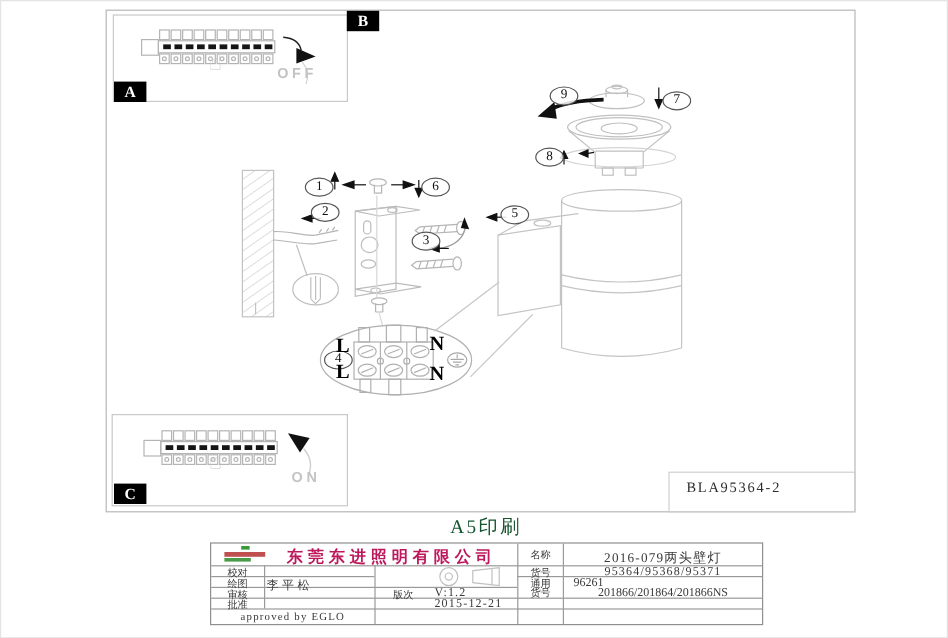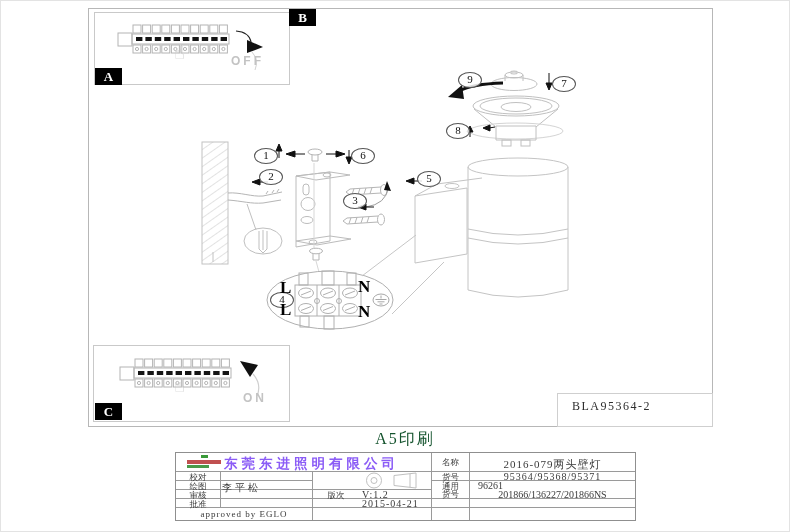--- a/index.html
+++ b/index.html
@@ -19,21 +19,21 @@
   .term-letter{font:bold 17px "Liberation Serif",serif;color:#000;line-height:17px;}
   .ghost-text{color:#c3c3c3;font:bold 12px "Liberation Sans",sans-serif;letter-spacing:3px;}
   .hand{color:#c6c6c6;font-size:18px;line-height:18px;font-family:"DejaVu Sans",sans-serif;}
   .dwg-num{font:12px "Liberation Serif",serif;letter-spacing:1.5px;color:#2d2d2d;}
   .print-title{font:16px "Liberation Serif",serif;letter-spacing:2px;color:#14532d;text-align:center;}
   
   .tb-line{background:#9a9a9a;}
   .tb-text{color:#3a3a3a;font-family:"Liberation Serif","DejaVu Serif",serif;}
   .lbl{font-size:8.5px;line-height:9px;text-align:center;}
   .val{font-size:10px;line-height:10px;}
-  .company{font-weight:bold;font-size:13.5px;letter-spacing:4px;color:#8b5cf6;}
+  .company{font-weight:bold;font-size:13.5px;letter-spacing:4px;text-align:center;color:#be185d;}
   svg{display:block;}
 </style>
 </head>
 <body>
 
 <div class="page">
 
   <div class="abs frame"></div>
 
   <div class="abs detail-box" style="left:94px;top:12px;width:194px;height:71px;"></div>
@@ -318,27 +318,27 @@
     <svg class="abs" style="left:160px;top:19px;" width="92" height="17" viewBox="0 0 92 17">
       <circle cx="38" cy="8.5" r="7.5" stroke="#c0c0c0" fill="none"></circle>
       <circle cx="38" cy="8.5" r="3" stroke="#c0c0c0" fill="none"></circle>
       <polygon points="58,3.5 80,1 80,16 58,13.5" stroke="#c0c0c0" fill="none"></polygon>
       <line x1="74" y1="1.7" x2="74" y2="15.3" stroke="#c0c0c0"></line>
     </svg>
 
     <div class="abs tb-text lbl" style="left:140px;top:37.5px;width:40px;">版次</div>
     <div class="abs tb-text val" style="left:186px;top:37px;width:68px;letter-spacing:1px;">V:1.2</div>
     <div class="abs tb-text lbl" style="left:136px;top:46.5px;width:40px;margin-top:36px;">日期</div>
-    <div class="abs tb-text val" style="left:186px;top:46px;width:68px;letter-spacing:1px;">2015-04-21</div>
+    <div class="abs tb-text val" style="left:186px;top:46px;width:68px;letter-spacing:1px;">2015-12-21</div>
 
     <div class="abs tb-text lbl" style="left:256px;top:5px;width:37px;">名称</div>
     <div class="abs tb-text" style="left:295px;top:4px;width:163px;font-size:11px;text-align:center;letter-spacing:1px;">2016-079两头壁灯</div>
     <div class="abs tb-text lbl" style="left:256px;top:19.5px;width:37px;">货号</div>
     <div class="abs tb-text val" style="left:295px;top:19px;width:163px;text-align:center;letter-spacing:1px;">95364/95368/95371</div>
     <div class="abs tb-text lbl" style="left:256px;top:29px;width:37px;">通用</div>
     <div class="abs tb-text lbl" style="left:256px;top:37px;width:37px;">货号</div>
     <div class="abs tb-text val" style="left:302px;top:28px;width:156px;">96261</div>
-    <div class="abs tb-text val" style="left:295px;top:37px;width:163px;text-align:center;">201866/136227/201866NS</div>
+    <div class="abs tb-text val" style="left:295px;top:37px;width:163px;text-align:center;">201866/201864/201866NS</div>
 
     <div class="abs tb-text" style="left:0;top:56px;width:136px;font-size:9px;letter-spacing:1px;text-align:center;">approved by EGLO</div>
   </div>
 
 </div>
 
 </body></html>

